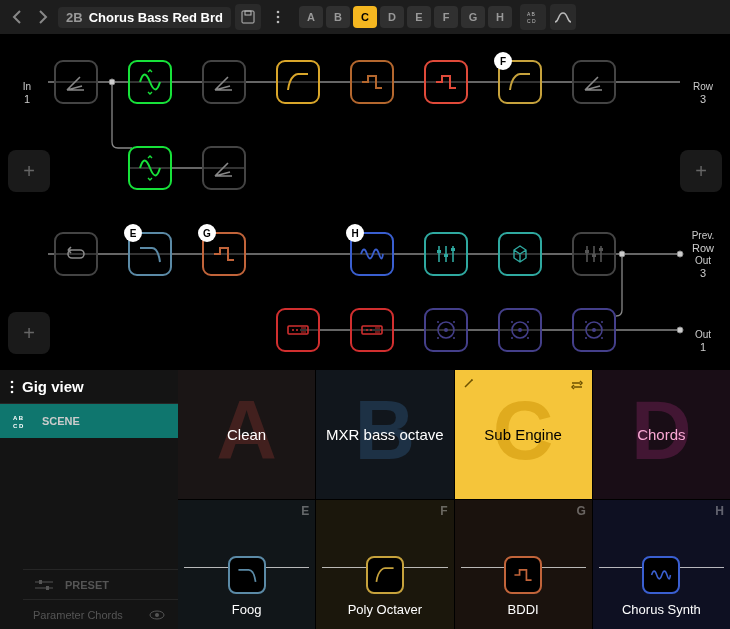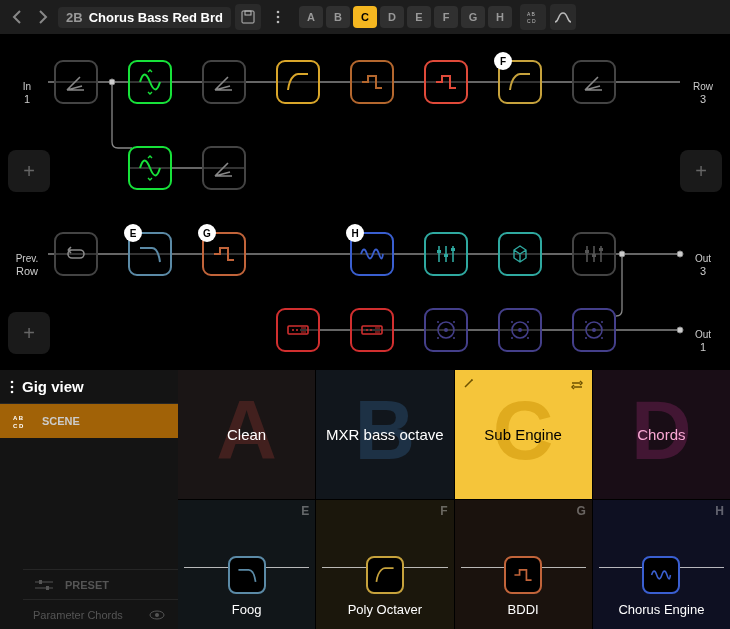--- a/index.html
+++ b/index.html
@@ -67,21 +67,21 @@
   .chain-row {
     position: absolute;
     left: 0; right: 0;
     display: flex;
     align-items: flex-end;
     height: 48px;
     padding: 0 8px;
   }
   .chain-row.r1 { top: 24px; }
   .chain-row.r2 { top: 110px; }
-  .chain-row.r3 { top: 196px; }
+  .chain-row.r3 { top: 196px; flex-direction: column; }
   .chain-row.r4 { top: 272px; }
   .end-label {
     width: 38px;
     text-align: center;
     font-size: 10px;
     color: #ccc;
     line-height: 1.2;
   }
   .end-label .sub { display: block; font-size: 11px; font-weight: 500; }
   .plus-box {
@@ -492,21 +492,21 @@
 <div class="bottom">
   <div class="sidebar">
     <div class="gigview-header">
       <svg width="4" height="14" viewBox="0 0 4 14">
           <circle cx="2" cy="2" r="1.3" fill="#fff"></circle>
           <circle cx="2" cy="7" r="1.3" fill="#fff"></circle>
           <circle cx="2" cy="12" r="1.3" fill="#fff"></circle>
         </svg>
       <span>Gig view</span>
     </div>
-    <div class="sb-row" style="background:#a16207">
+    <div class="sb-row" style="background:#0f766e">
       <span class="sb-icon">
         <svg width="18" height="18" viewBox="0 0 18 18">
             <text x="1" y="8" font-size="6" fill="#fff">A B</text>
             <text x="1" y="16" font-size="6" fill="#fff">C D</text>
           </svg>
       </span>
       <span class="sb-text">SCENE</span>
     </div>
     <div class="sb-row dim sep">
       <span class="sb-icon">
@@ -585,16 +585,16 @@
         <div class="stomp-label">BDDI</div>
       </div>
       <div class="card" style="background: rgb(14, 16, 34);">
         <div class="corner">H</div>
         <div class="stomp-line" style="top:52%"></div>
         <div class="thumb" style="border-color:#3a5fd0;background:#000;position:relative">
           <svg viewBox="0 0 28 28">
             <path d="M3 14c2-6 4-6 6 0s4 6 6 0 4-6 6 0 3 6 4 0" stroke="#3a5fd0" stroke-width="1.8" fill="none"></path>
           </svg>
         </div>
-        <div class="stomp-label">Chorus Engine</div>
+        <div class="stomp-label">Chorus Synth</div>
       </div>
     </div>
 </div>
 
 </body></html>

